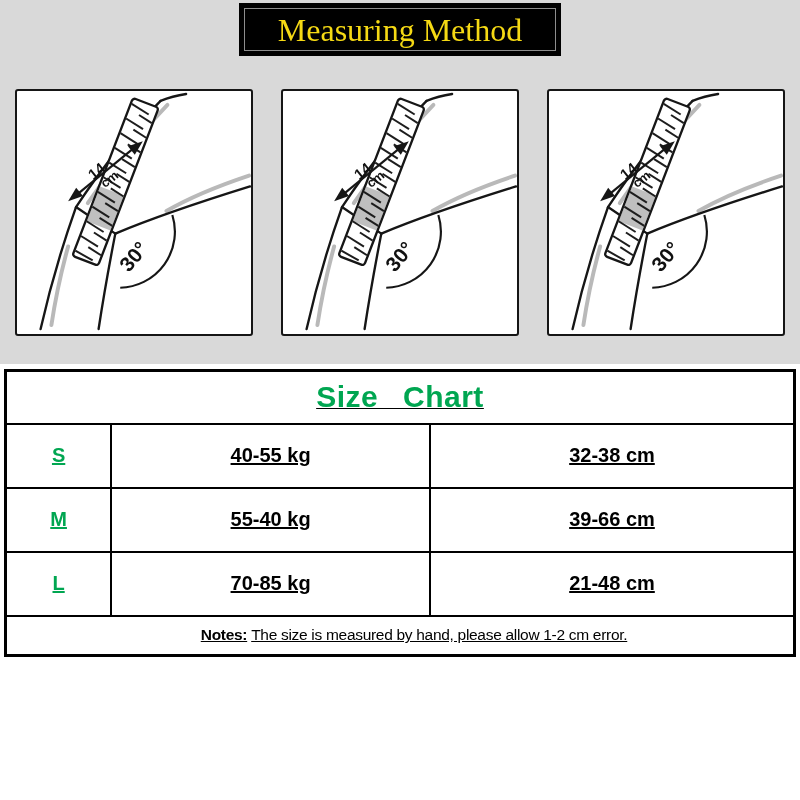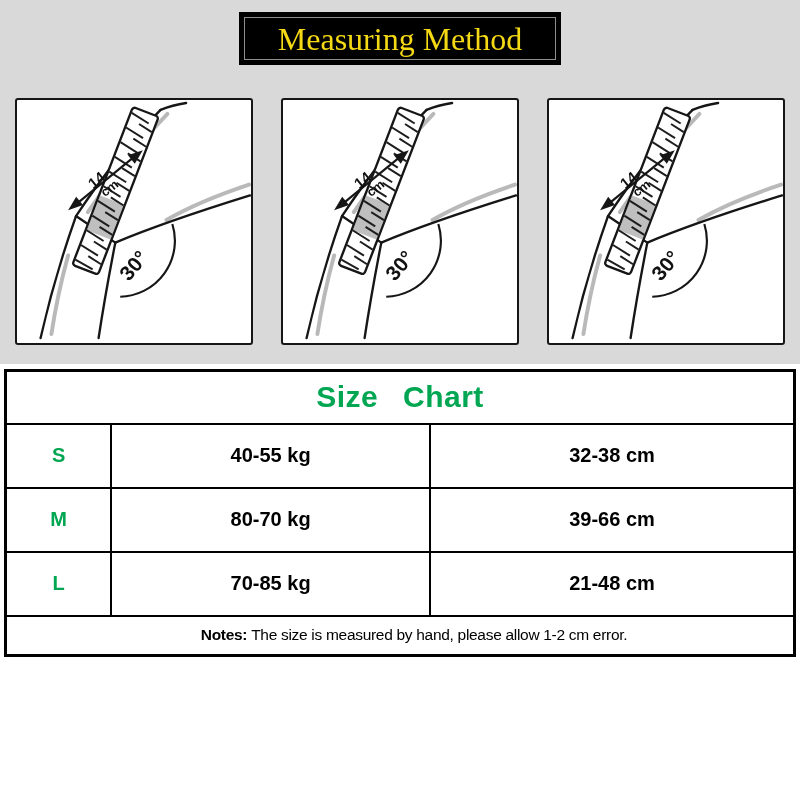--- a/index.html
+++ b/index.html
@@ -11,21 +11,21 @@
   }
   *{box-sizing:border-box;}
   html,body{margin:0;padding:0;}
   body{
     width:800px;height:800px;overflow:hidden;background:#ffffff;
     font-family:"Liberation Sans", sans-serif;color:#000;
   }
   
   .top-section{
     width:800px;height:364px;background:var(--page-gray);
-    padding-top:12px;
+    padding-top:3px;
   }
   .banner{
     width:322px;height:53px;margin:0 auto;background:var(--banner-bg);
     padding:5px;display:flex;
   }
   .banner-inner{
     flex:1;border:1px solid #8d8d8d;display:flex;align-items:center;justify-content:center;
   }
   .banner-text{
     font-family:"Liberation Serif", serif;
@@ -39,21 +39,21 @@
   }
   .diagram-box svg{width:100%;height:100%;display:block;}
   
   .table-section{padding:5px 4px 0 4px;background:#fff;}
   table.size-chart{
     width:100%;border-collapse:collapse;border:3px solid var(--border-black);
     table-layout:fixed;
   }
   table.size-chart td{
     border:2px solid var(--border-black);
-    text-align:center;vertical-align:middle;padding:0;
+    text-align:center;vertical-align:middle;padding:0;text-decoration:underline;
   }
   .chart-title-cell{height:53px;}
   .chart-title{
     color:var(--accent-green);font-size:30px;font-weight:bold;word-spacing:16px;letter-spacing:.5px;
   }
   .header-row td{height:59px;font-weight:bold;font-size:20px;}
   .data-row td{height:64px;font-weight:bold;font-size:20px;}
   .size-cell{color:var(--accent-green);font-size:28px;font-weight:bold;}
   .notes-row td{
     height:40px;text-align:left;padding-left:6px;font-size:15.5px;letter-spacing:-0.3px;
@@ -164,21 +164,21 @@
             <span class="chart-title">Size Chart</span>
           </td>
         </tr>
         <tr class="data-row">
           <td class="size-cell">S</td>
           <td>40-55 kg</td>
           <td>32-38 cm</td>
         </tr>
         <tr class="data-row">
           <td class="size-cell">M</td>
-          <td>80-70 kg</td>
+          <td>55-40 kg</td>
           <td>39-66 cm</td>
         </tr>
         <tr class="data-row">
           <td class="size-cell">L</td>
           <td>70-85 kg</td>
           <td>21-48 cm</td>
         </tr>
         <tr class="notes-row">
           <td colspan="3">
             <span class="notes-label">Notes:</span><span>The size is measured by hand, please allow 1-2 cm error.</span>

